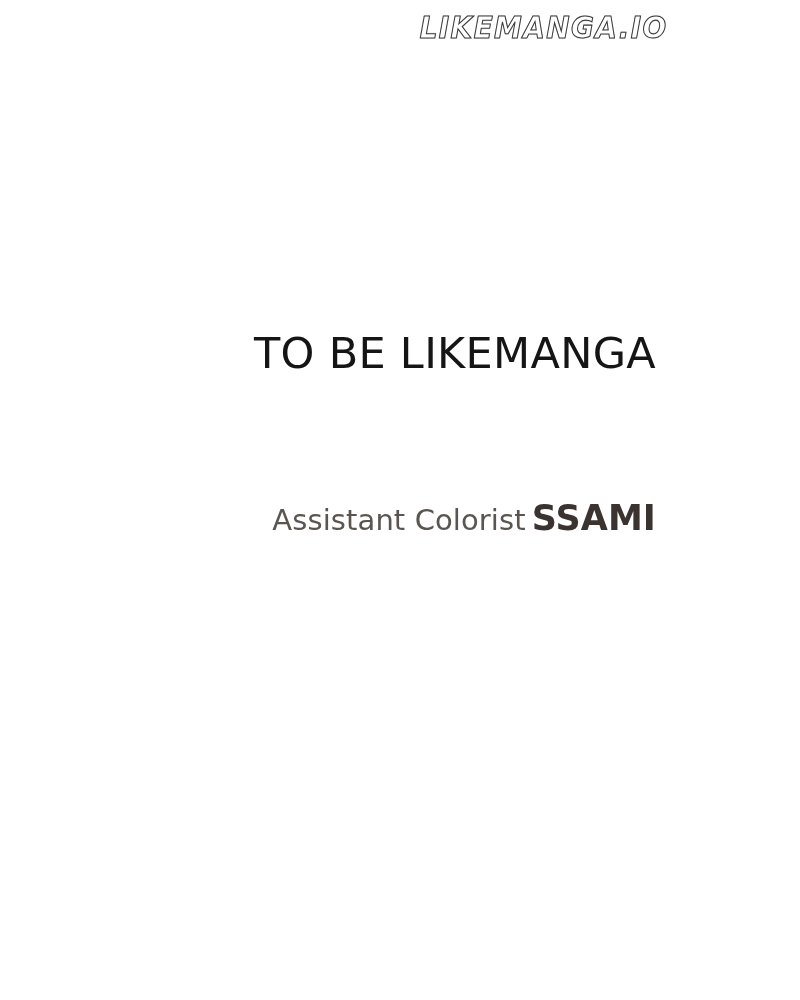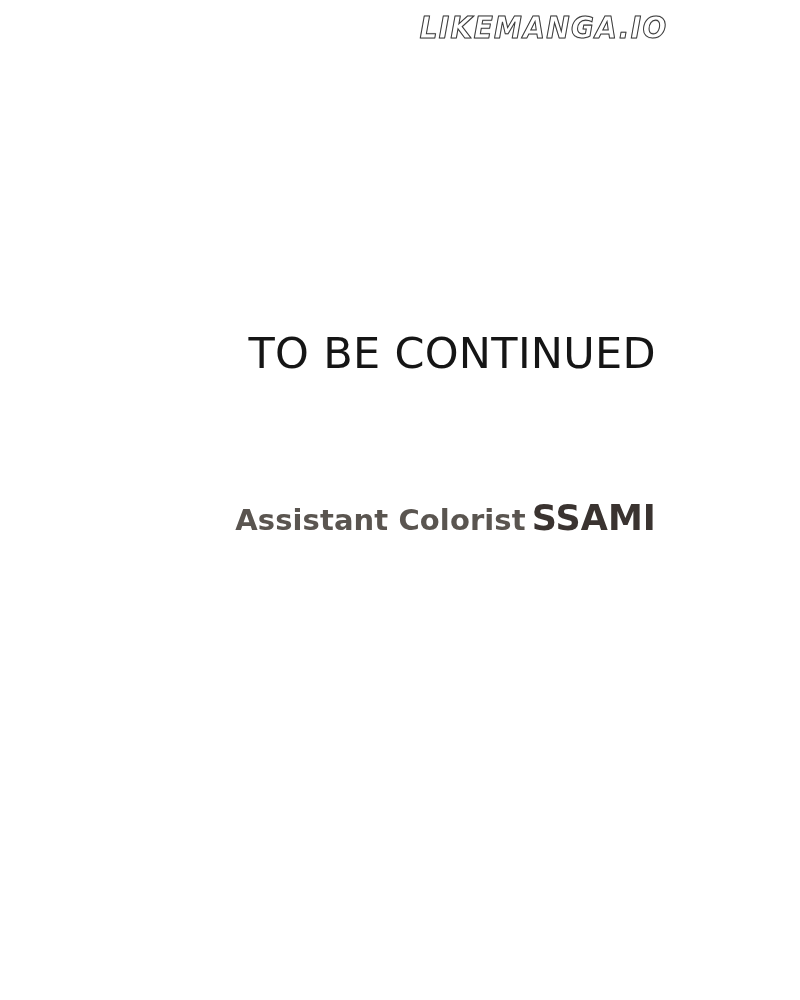--- a/index.html
+++ b/index.html
@@ -72,21 +72,21 @@
   }
 
   #credit-line {
     margin-top: 118px;
     line-height: 1.2;
     white-space: nowrap;
   }
   .credit-role {
     font-family: "DejaVu Sans", sans-serif;
     font-size: 29px;
-    font-weight: 700;
+    font-weight: 400;
     color: #5a5550;
     letter-spacing: 0.1px;
   }
   .credit-name {
     font-family: "DejaVu Sans", sans-serif;
     font-size: 35px;
     font-weight: 700;
     color: #3a3330;
     letter-spacing: 0.1px;
     margin-left: 6px;
@@ -103,21 +103,21 @@
 <div id="page">
 
   <div id="watermark">
     <span id="watermark-text">LIKEMANGA.IO</span>
   </div>
 
   <div class="blank-area" id="blank-top"></div>
 
   <div id="credits">
 
-    <div id="to-be-continued">TO BE CONTINUED</div>
+    <div id="to-be-continued">TO BE LIKEMANGA</div>
 
     <div id="credit-line">
       <span class="credit-role">Assistant Colorist</span><span class="credit-name">SSAMI</span>
     </div>
 
   </div>
 
   <div class="blank-area" id="blank-bottom"></div>
 
 </div>

